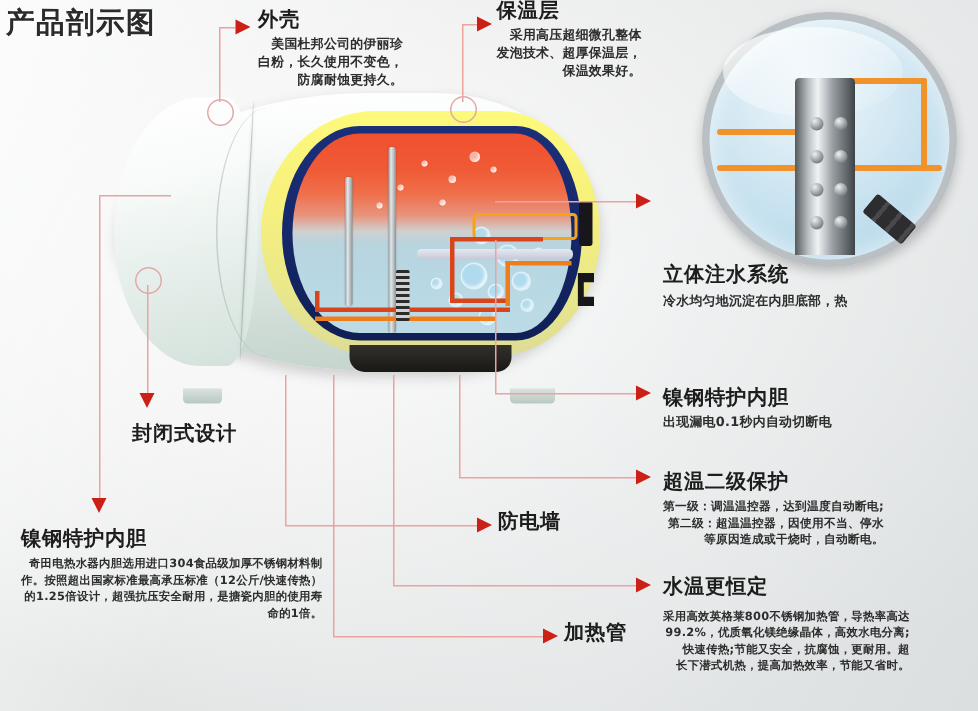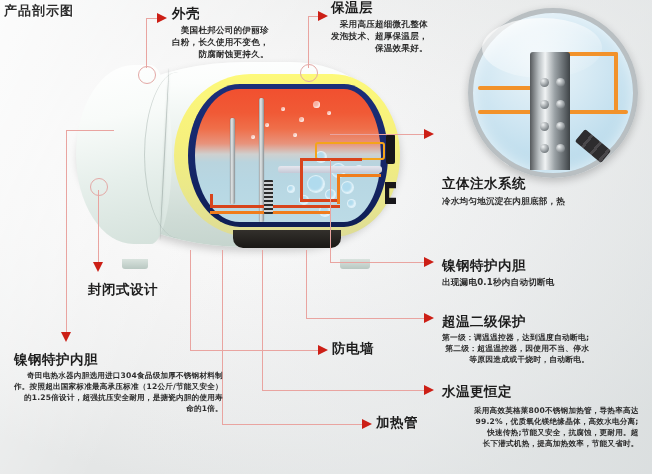--- a/index.html
+++ b/index.html
@@ -17,21 +17,21 @@
   
   #stage:before{
     content:"";position:absolute;inset:0;
     background:linear-gradient(118deg, rgba(255,255,255,.85) 0%, rgba(255,255,255,0) 38%,
                rgba(228,231,232,.55) 72%, rgba(214,219,220,.65) 100%);
     pointer-events:none;
   }
   .abs{position:absolute;}
   
   #title{
-    left:4px;top:2px;font-size:13px;font-weight:bold;color:#2b2b2b;
+    left:4px;top:2px;font-size:19px;font-weight:bold;color:#2b2b2b;
     letter-spacing:1px;z-index:40;
     text-shadow:1px 1px 0 rgba(255,255,255,.9);
   }
   
   .callout{z-index:35;}
   .c-head{
     font-size:13.5px;font-weight:bold;color:#1d1d1d;line-height:1.15;
     letter-spacing:.5px;margin:0 0 2px 0;white-space:nowrap;
   }
   .c-body{
@@ -337,37 +337,37 @@
     <div class="c-head">超温二级保护</div>
     <div class="c-body" style="font-size:7.8px;">
       <div>第一级：调温温控器，达到温度自动断电;</div>
       <div>第二级：超温温控器，因使用不当、停水</div>
       <div>等原因造成或干烧时，自动断电。</div>
     </div>
   </div>
 
   <div class="abs callout" style="left:442px;top:384px;">
     <div class="c-head">水温更恒定</div>
-    <div class="c-body" style="font-size:7.6px;margin-top:5px;margin-left:32px;">
+    <div class="c-body" style="font-size:7.6px;margin-top:5px;">
       <div>采用高效英格莱800不锈钢加热管，导热率高达</div>
       <div>99.2%，优质氧化镁绝缘晶体，高效水电分离;</div>
       <div>快速传热;节能又安全，抗腐蚀，更耐用。超</div>
       <div>长下潜式机热，提高加热效率，节能又省时。</div>
     </div>
   </div>
 
   <div class="abs callout" style="left:88px;top:282px;">
     <div class="c-head">封闭式设计</div>
   </div>
 
   <div class="abs callout" style="left:14px;top:352px;">
     <div class="c-head">镍钢特护内胆</div>
     <div class="c-body" style="font-size:7.6px;">
       <div>奇田电热水器内胆选用进口304食品级加厚不锈钢材料制</div>
-      <div>作。按照超出国家标准最高承压标准（12公斤/节能又安全）</div>
+      <div>作。按照超出国家标准最高承压标准（12公斤/快速传热）</div>
       <div>的1.25倍设计，超强抗压安全耐用，是搪瓷内胆的使用寿</div>
       <div>命的1倍。</div>
     </div>
   </div>
 
   <div class="abs callout" style="left:332px;top:341px;">
     <div class="c-head">防电墙</div>
   </div>
 
   <div class="abs callout" style="left:376px;top:415px;">

